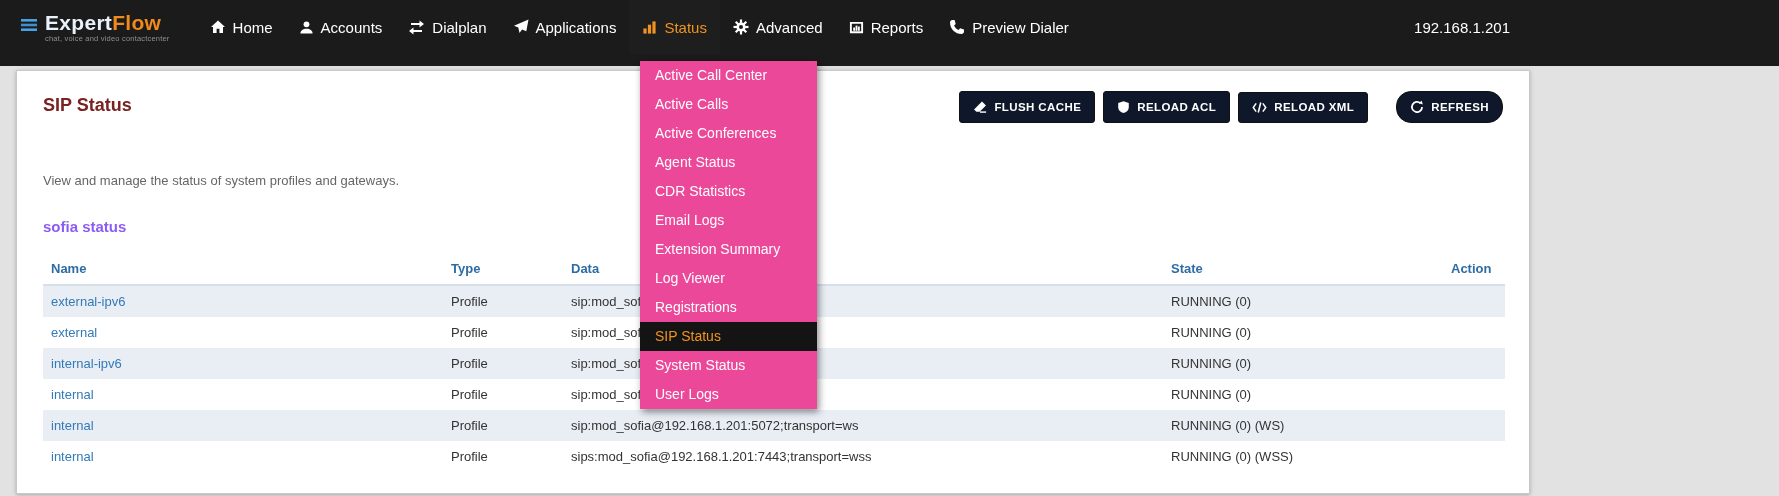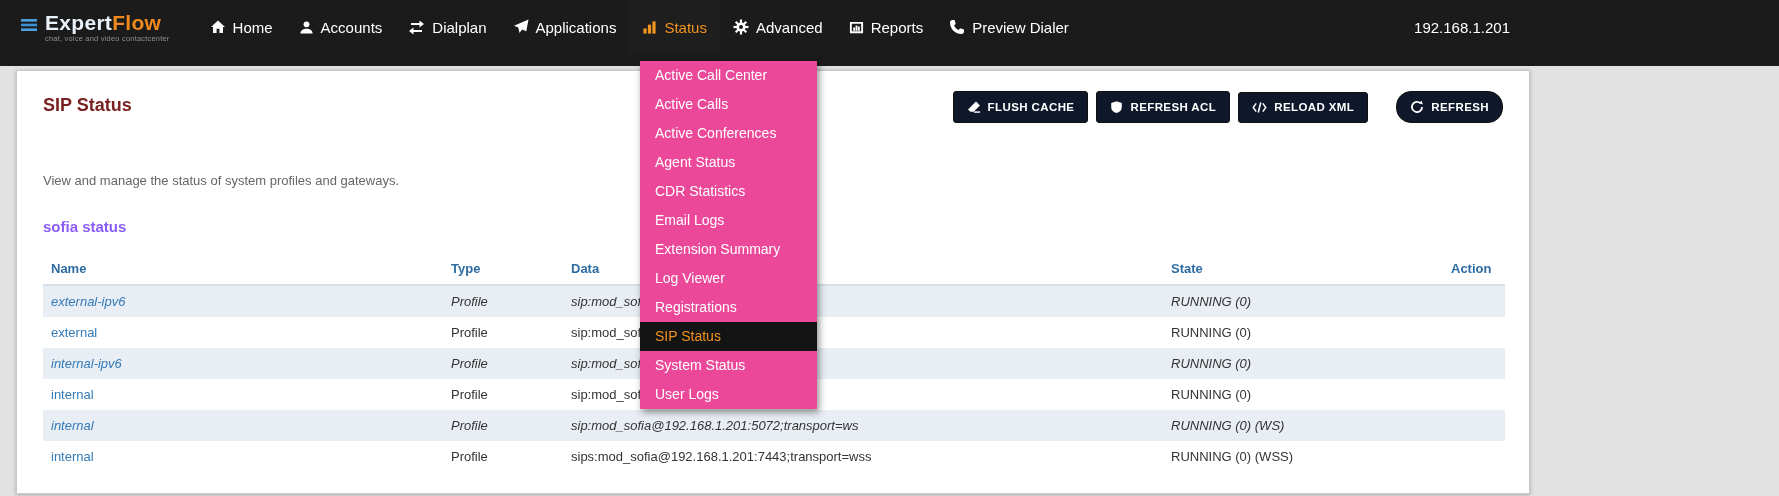--- a/index.html
+++ b/index.html
@@ -39,21 +39,21 @@
   .btn { display:flex; align-items:center; gap:7px; background:#0f172a; color:#ffffff; font-size:11.5px; font-weight:bold; letter-spacing:.4px; padding:8px 13px; border:1px solid #111; border-radius:3px; cursor:pointer; font-family:inherit; }
   .btn.refresh-gap { margin-left:20px;border-radius:15px; }
   .btn .b-ico { display:flex; align-items:center; }
   .desc { color:#666666; font-size:13px; margin-top:50px; }
   .section-title { color:#8b5cf6; font-size:15px; font-weight:bold; margin-top:30px; }
 
   
   table { border-collapse:collapse; margin-top:18px; width:100%; font-size:13px; table-layout:fixed; }
   th { text-align:left; color:#2e6da4; padding:8px; border-bottom:2px solid #d7dfe8; font-size:13px; cursor:pointer; }
   td { padding:8px; color:#333333; overflow:hidden; white-space:nowrap; }
-  tr.alt td { background:#e9eef5;font-style:italic; }
+  tr.alt td { background:#e9eef5; }
   a.name-link { color:#337ab7; text-decoration:none; cursor:pointer; }
 </style>
 </head>
 <body>
 
 <div class="navbar">
   <div class="nav-inner">
     <div class="logo">
       <span>
         <svg width="20" height="20" viewBox="0 0 20 20">
@@ -179,21 +179,21 @@
             </svg>
         </span>
         <span>FLUSH CACHE</span>
       </button>
       <button class="btn">
         <span class="b-ico">
           <svg width="13" height="14" viewBox="0 0 16 16" fill="currentColor">
               <path d="M8 .8 14.5 3v5.2c0 3.9-2.8 6.1-6.5 7.2C4.3 14.3 1.5 12.1 1.5 8.2V3z"></path>
             </svg>
         </span>
-        <span>REFRESH ACL</span>
+        <span>RELOAD ACL</span>
       </button>
       <button class="btn">
         <span class="b-ico">
           <svg width="15" height="13" viewBox="0 0 18 14" fill="none" stroke="currentColor" stroke-width="1.8">
               <path d="M5 2 1.5 7 5 12"></path>
               <path d="M13 2l3.5 5L13 12"></path>
               <path d="M10.5 1 7.5 13"></path>
             </svg>
         </span>
         <span>RELOAD XML</span>

